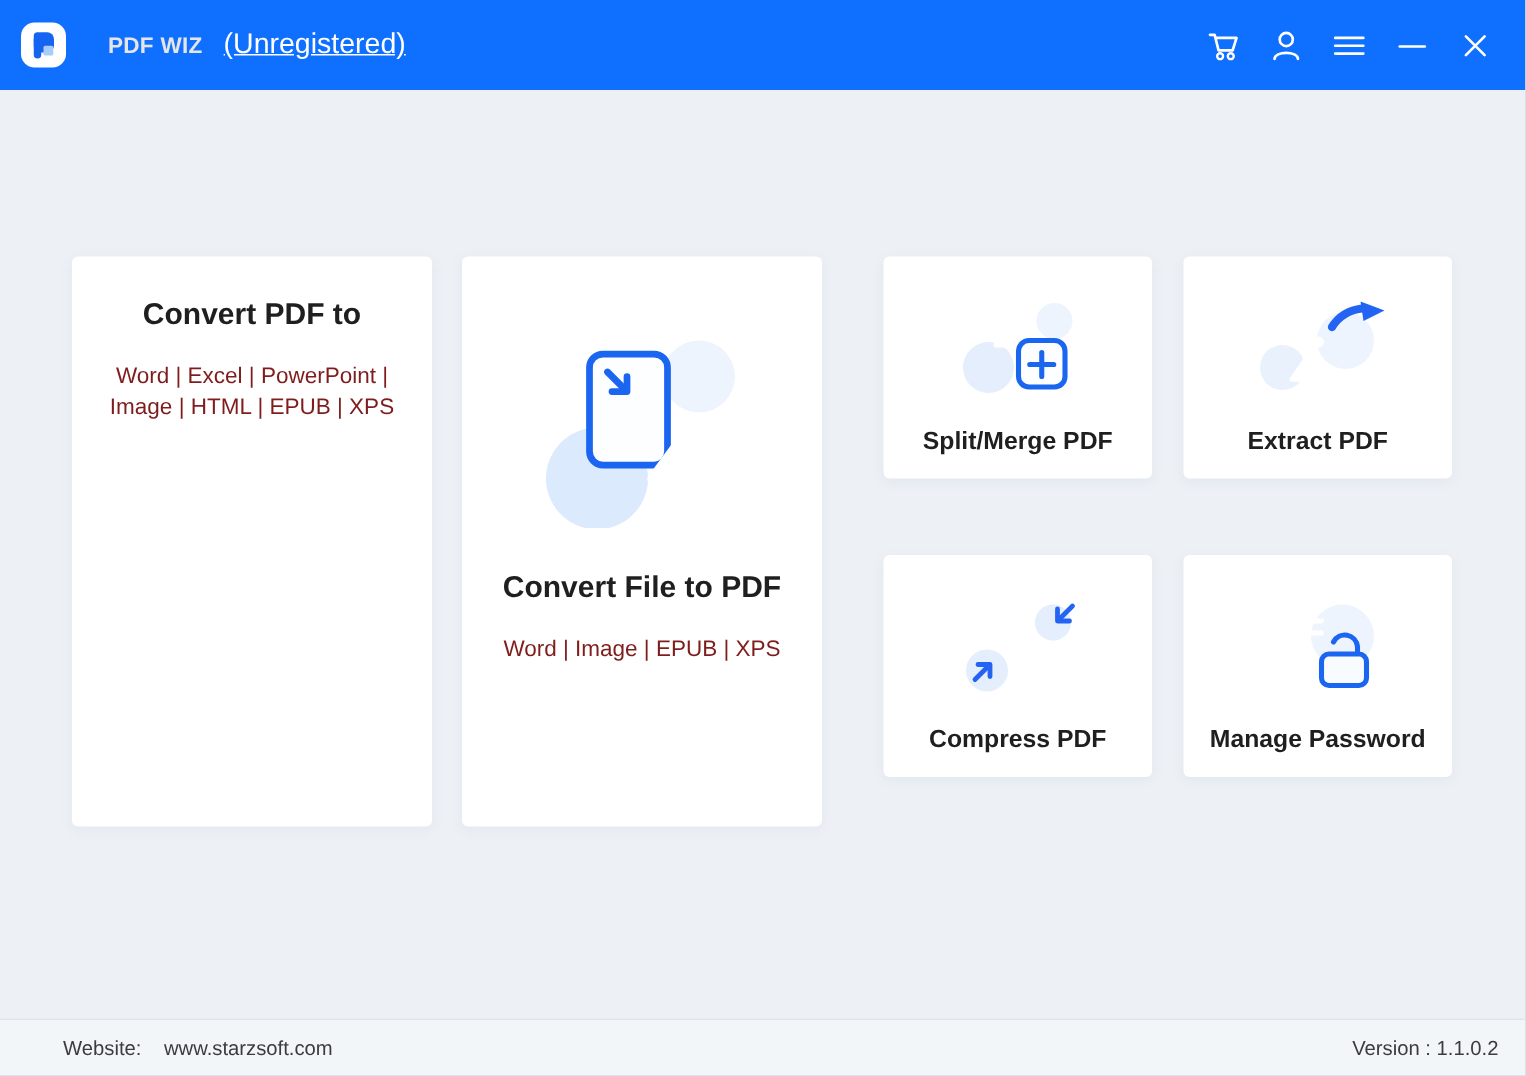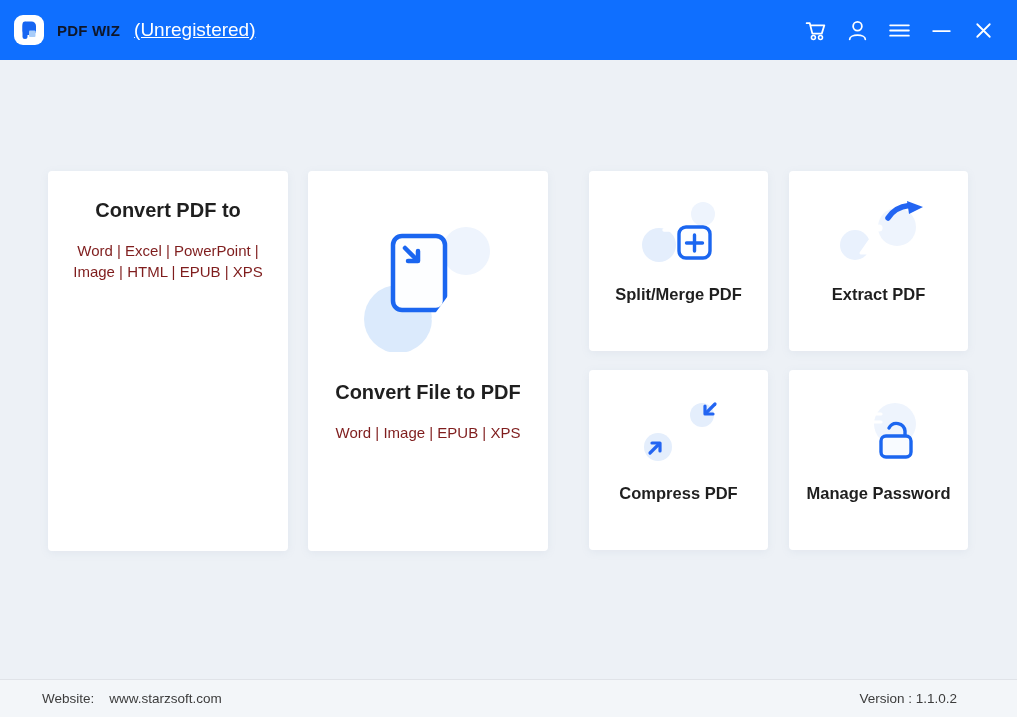--- a/index.html
+++ b/index.html
@@ -3,39 +3,39 @@
 <meta charset="utf-8">
 <style>
   html,body{margin:0;padding:0;background:#c9ced5;font-family:"Liberation Sans",sans-serif;}
   .window{position:relative;width:1017px;height:717px;background:#edf1f6;overflow:hidden;}
 
   
   .titlebar{position:absolute;top:0;left:0;right:0;height:60px;background:#0f6fff;
     display:flex;align-items:center;padding:0 12px 0 14px;box-sizing:border-box;}
   .logo{width:30px;height:30px;background:#ffffff;border-radius:9px;flex:none;position:relative;}
   .logo svg{position:absolute;left:0;top:0;}
-  .app-title{color:#0f172a;font-weight:700;font-size:15px;margin-left:13px;letter-spacing:.2px;}
+  .app-title{color:#e5e5e5;font-weight:700;font-size:15px;margin-left:28px;letter-spacing:.2px;}
   .unreg{color:#fff;font-size:19px;margin-left:14px;text-decoration:underline;cursor:pointer;}
   .tb-icons{margin-left:auto;display:flex;align-items:center;gap:15px;padding-right:8px;}
   .tb-btn{width:27px;height:27px;display:flex;align-items:center;justify-content:center;cursor:pointer;}
   .tb-btn svg{width:25px;height:25px;display:block;}
 
   
   .statusbar{position:absolute;left:0;right:0;bottom:0;height:38px;background:#f3f6f9;
     border-top:1px solid #e0e3e8;display:flex;align-items:center;justify-content:space-between;
-    padding:0 60px 0 42px;box-sizing:border-box;font-size:13.5px;color:#3c3c3c;}
+    padding:0 18px 0 42px;box-sizing:border-box;font-size:13.5px;color:#3c3c3c;}
   .web{display:flex;gap:15px;align-items:center;}
   .web-url{cursor:pointer;}
 
   
   .card{position:absolute;background:#ffffff;border-radius:4px;
     box-shadow:0 2px 8px rgba(130,150,180,.10);display:flex;flex-direction:column;
     align-items:center;cursor:pointer;}
   .card.large{width:240px;height:380px;}
-  .card.small{width:179px;height:180px;}
+  .card.small{width:179px;height:148px;}
   .c1{left:48px;top:171px;}
   .c2{left:308px;top:171px;}
   .c3{left:589px;top:171px;}
   .c4{left:789px;top:171px;}
   .c5{left:589px;top:370px;}
   .c6{left:789px;top:370px;}
   .card.large .icon-wrap{margin-top:50px;height:132px;display:flex;align-items:center;justify-content:center;}
   .card.large .card-title{margin-top:28px;font-size:20px;font-weight:600;color:#1f1f1f;}
   .card.large .card-subtitle{margin-top:18px;font-size:15px;color:#7f1d1d;line-height:1.42;
     text-align:center;max-width:200px;}

